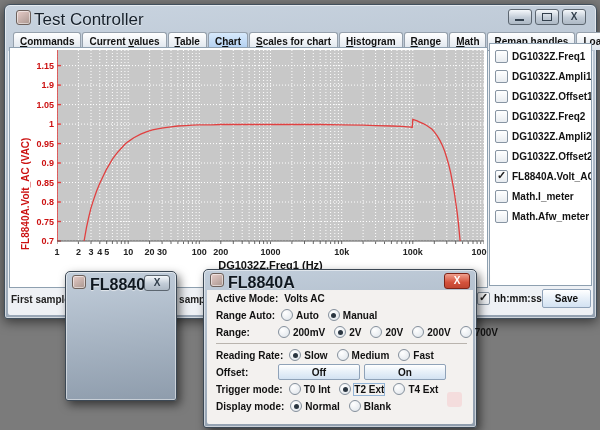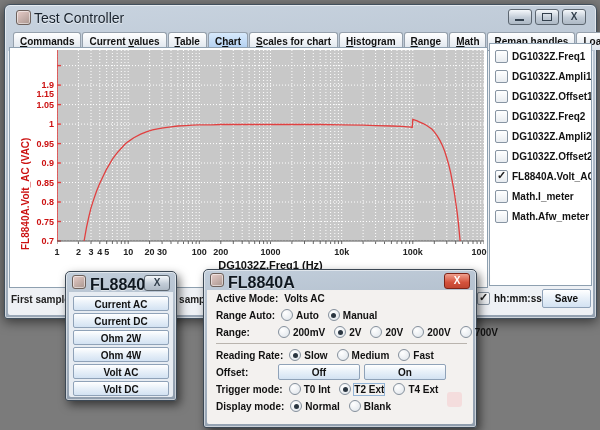--- a/index.html
+++ b/index.html
@@ -9,21 +9,21 @@
 
   
   #main-window{position:absolute;left:4px;top:4px;width:591px;height:313px;
     background:linear-gradient(175deg,#c9d4e0,#93a1b1);
     border:1px solid #42505d;border-radius:6px 6px 3px 3px;
     box-shadow:0 3px 12px rgba(0,0,0,.55), inset 0 0 0 1px rgba(255,255,255,.55);}
   #titlebar{position:absolute;left:0;top:0;right:0;height:23px;}
   .app-icon{position:absolute;width:13px;height:13px;border-radius:3px;
     background:linear-gradient(145deg,#e7cdc9,#a9968f);border:1px solid #6d615c;
     box-shadow:inset 0 0 0 1px rgba(255,255,255,.5);}
-  #main-title{position:absolute;left:29px;top:5px;font-size:14px;color:#16202b;
+  #main-title{position:absolute;left:29px;top:5px;font-size:17px;color:#16202b;
     text-shadow:0 1px 1px rgba(255,255,255,.7);}
   #win-buttons{position:absolute;right:10px;top:4px;display:flex;gap:3px;}
   .win-btn{width:22px;height:14px;border:1px solid #5c6670;border-radius:3px;
     background:linear-gradient(#f5f8fb,#c2ccd7 55%,#aeb9c5);position:relative;}
   .win-btn .g-min{position:absolute;left:6px;bottom:3px;width:9px;height:2px;background:#33404d;}
   .win-btn .g-max{position:absolute;left:6px;top:3px;width:8px;height:6px;border:1.5px solid #33404d;}
   .win-btn .g-x{position:absolute;left:0;top:0;width:100%;height:100%;font-size:10px;font-weight:bold;
     color:#33404d;text-align:center;line-height:13px;}
 
   
@@ -273,21 +273,21 @@
         <line x1="0" y1="171.5" x2="4" y2="171.5" stroke="#e04040" stroke-width="1.4"></line>
         <line x1="0" y1="191.0" x2="427" y2="191.0" stroke="#ffffff" stroke-width="1" stroke-dasharray="1,2"></line>
         <line x1="0" y1="191.0" x2="4" y2="191.0" stroke="#e04040" stroke-width="1.4"></line>
         <line x1="0.5" y1="0" x2="0.5" y2="191" stroke="#e04040" stroke-width="1" opacity="0.8"></line>
         <line x1="0" y1="191" x2="427" y2="191" stroke="#555" stroke-width="1"></line>
         <polyline points="27.1,191.0 29.5,177.4 31.8,166.8 34.0,157.9 36.9,148.9 39.6,141.1 42.8,133.3 46.5,125.5 49.7,118.9 52.7,113.8 55.4,109.1 60.1,102.9 64.3,98.2 67.9,94.3 71.2,91.6 76.8,87.7 83.7,84.2 89.3,81.9 95.5,79.9 101.9,78.7 108.1,77.6 114.0,76.8 120.9,76.0 129.0,75.6 135.4,75.2 142.3,74.8 154.9,74.8 163.8,74.5 176.3,74.5 192.1,74.5 213.5,74.5 234.9,74.5 263.2,74.5 284.7,74.8 306.1,75.2 318.6,75.6 334.4,76.0 344.8,76.4 350.8,76.8 354.2,77.2 355.2,77.6 355.8,69.4 357.3,69.8 360.2,70.9 362.7,72.1 366.2,73.7 369.4,75.2 372.2,77.2 374.8,79.1 377.3,81.9 380.2,85.8 382.9,90.4 385.4,95.5 387.7,101.3 389.8,108.0 391.8,115.0 393.7,122.8 395.4,131.8 397.1,141.1 398.7,152.0 400.2,162.9 401.3,172.3 402.3,182.4 403.1,191.0" fill="none" stroke="#e04040" stroke-width="1.3"></polyline>
       </svg>
     </div>
   <div id="ytitle">FL8840A.Volt_AC (VAC)</div>
   <div id="xtitle">DG1032Z.Freq1 (Hz)</div>
-<div class="ytick" style="top: 12.5918px; margin-top: 28px;">1.15</div>
+<div class="ytick" style="top: 12.5918px;">1.15</div>
     <div class="ytick" style="top: 32.0816px;">1.9</div>
     <div class="ytick" style="top: 51.5714px;">1.05</div>
     <div class="ytick" style="top: 71.0612px;">1</div>
     <div class="ytick" style="top: 90.551px;">0.95</div>
     <div class="ytick" style="top: 110.041px;">0.9</div>
     <div class="ytick" style="top: 129.531px;">0.85</div>
     <div class="ytick" style="top: 149.02px;">0.8</div>
     <div class="ytick" style="top: 168.51px;">0.75</div>
     <div class="ytick" style="top: 188px;">0.7</div>
     <div class="xtick" style="left: 27px; top: 199px;">1</div>
@@ -352,28 +352,20 @@
   <span class="legend-label">hh:mm:ss</span>
 </div>
 <button id="save-btn" class="swing-btn">Save</button>
 
 <div id="mode-dialog" class="dialog">
   <div class="dlg-title">
     <span class="app-icon"></span>
     <span class="dlg-title-text">FL8840A</span>
     <div class="dlg-close">X</div>
   </div>
-  <div id="mode-body">
-      <button class="swing-btn">Current AC</button>
-      <button class="swing-btn">Current DC</button>
-      <button class="swing-btn">Ohm 2W</button>
-      <button class="swing-btn">Ohm 4W</button>
-      <button class="swing-btn">Volt AC</button>
-      <button class="swing-btn">Volt DC</button>
-    </div>
 </div>
 
 <div id="settings-dialog" class="dialog">
   <div class="dlg-title">
     <span class="app-icon"></span>
     <span class="dlg-title-text">FL8840A</span>
     <div class="dlg-close red">X</div>
   </div>
   <div id="settings-body">
     <div id="offset-indicator" style="background: rgb(244, 221, 221);"></div>

